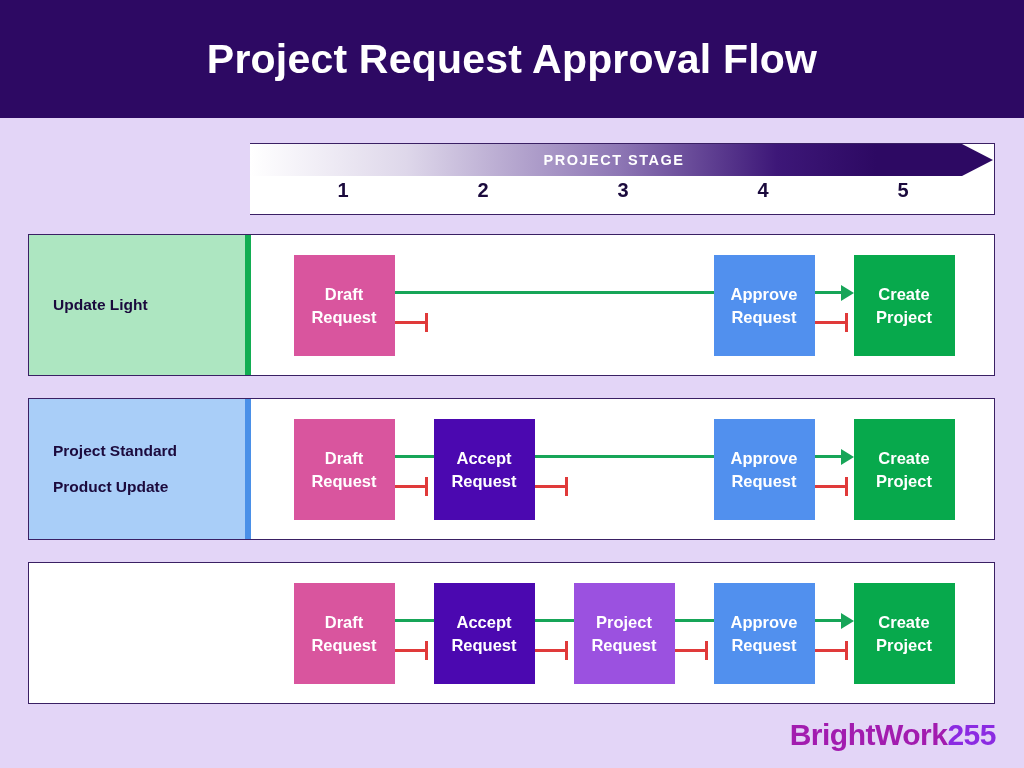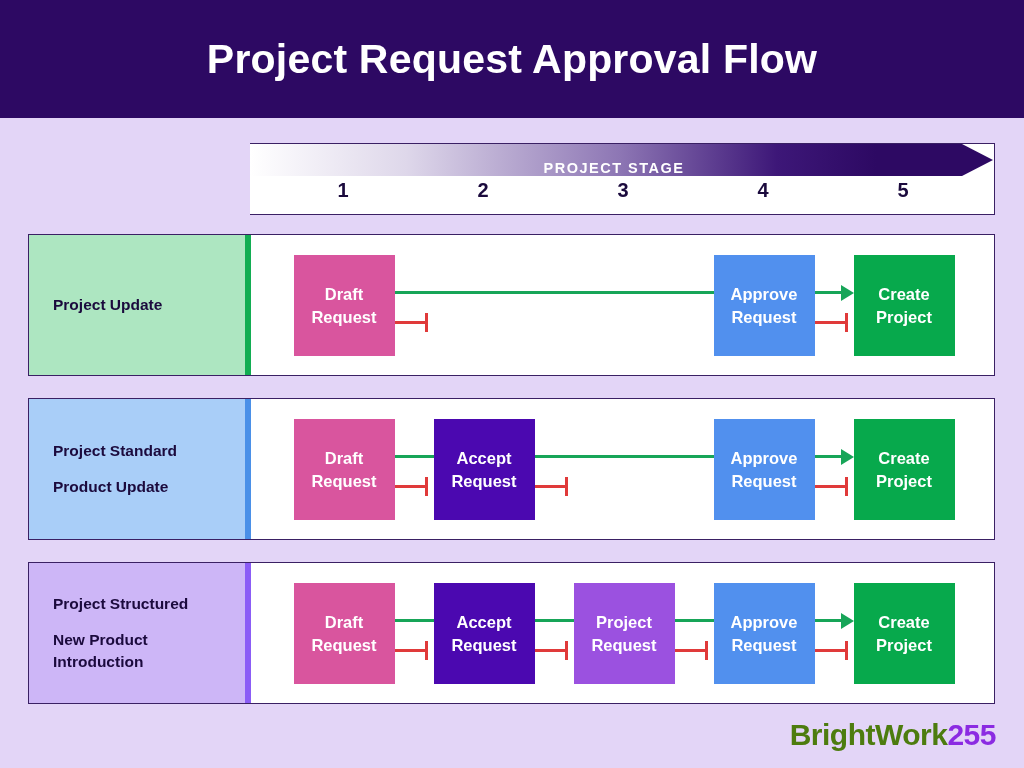--- a/index.html
+++ b/index.html
@@ -34,21 +34,21 @@
     color: #ffffff; font-size: 15.5px; font-weight: bold; letter-spacing: 1.6px;
   }
   .stage-block {
     position: absolute; left: 222px; top: 0; width: 745px; height: 72px;
     background: #ffffff; border: 1px solid #3a2064;
     border-left: none;
   }
   .stage-bar {
     position: absolute; left: 0; top: 0; width: 712px; height: 32px;
     background: linear-gradient(to right, #ffffff 0%, #ded7ea 22%, #8d76b4 52%, #3d1778 74%, #2d0963 88%, #2d0963 100%);
-    display: flex; align-items: flex-end; justify-content: center;
+    display: flex; align-items: center; justify-content: center;
   }
   .stage-bar span {
     color: #ffffff; font-size: 14.5px; font-weight: bold; letter-spacing: 1.5px;
     position: relative; left: 8px;
   }
   .stage-arrow {
     position: absolute; left: 712px; top: 0; width: 31px; height: 32px;
     background: #2d0963;
     clip-path: polygon(0 0, 100% 50%, 0 100%);
   }
@@ -111,21 +111,21 @@
   }
   .conn-red-cap {
     position: absolute; width: 3px; height: 19px; background: #e03a3a; top: 78px;
   }
 
   
   .logo {
     position: absolute; right: 28px; top: 718px;
     font-size: 30px; font-weight: bold; letter-spacing: -0.5px;
   }
-  .logo .bw { color: #4d7c0f; }
+  .logo .bw { color: #a21caf; }
   .logo .n365 { color: #8b2be2; }
 </style>
 </head>
 <body>
 
 <div id="page">
 
   <div class="titlebar">
     <h1>Project Request Approval Flow</h1>
   </div>
@@ -141,21 +141,21 @@
           <div class="stage-num" style="left: 213px;">2</div>
           <div class="stage-num" style="left: 353px;">3</div>
           <div class="stage-num" style="left: 493px;">4</div>
           <div class="stage-num" style="left: 633px;">5</div>
         </div>
     </div>
   </div>
 
   <div class="row row1" id="row-0">
       <div class="row-label" style="background: rgb(173, 230, 193);">
-        <div class="ln">Project Update</div>
+        <div class="ln">Update Light</div>
         <div class="bar" style="background: rgb(18, 173, 82);"></div>
       </div>
       <div class="track">
         <div class="conn-green" style="left: 143.5px; width: 319px;"></div>
         <div class="conn-red" style="left: 143.5px; width: 30px;"></div>
         <div class="conn-red-cap" style="left: 173.5px;"></div>
         <div class="conn-green" style="left: 563.5px; width: 26px;"></div>
         <div class="conn-arrow" style="left: 589.5px;"></div>
         <div class="conn-red" style="left: 563.5px; width: 30px;"></div>
         <div class="conn-red-cap" style="left: 593.5px;"></div>
@@ -202,26 +202,20 @@
           <span class="nl">Approve</span>
           <span class="nl">Request</span>
         </div>
         <div class="node" style="left: 602.5px; background: rgb(7, 169, 76);">
           <span class="nl">Create</span>
           <span class="nl">Project</span>
         </div>
       </div>
     </div>
   <div class="row row3" id="row-2">
-      <div class="row-label" style="background: rgb(205, 182, 247);">
-        <div class="ln">Project Structured</div>
-        <div class="ln tight">New Product</div>
-        <div class="ln tight">Introduction</div>
-        <div class="bar" style="background: rgb(139, 92, 246);"></div>
-      </div>
       <div class="track">
         <div class="conn-green" style="left: 143.5px; width: 39px;"></div>
         <div class="conn-red" style="left: 143.5px; width: 30px;"></div>
         <div class="conn-red-cap" style="left: 173.5px;"></div>
         <div class="conn-green" style="left: 283.5px; width: 39px;"></div>
         <div class="conn-red" style="left: 283.5px; width: 30px;"></div>
         <div class="conn-red-cap" style="left: 313.5px;"></div>
         <div class="conn-green" style="left: 423.5px; width: 39px;"></div>
         <div class="conn-red" style="left: 423.5px; width: 30px;"></div>
         <div class="conn-red-cap" style="left: 453.5px;"></div>

